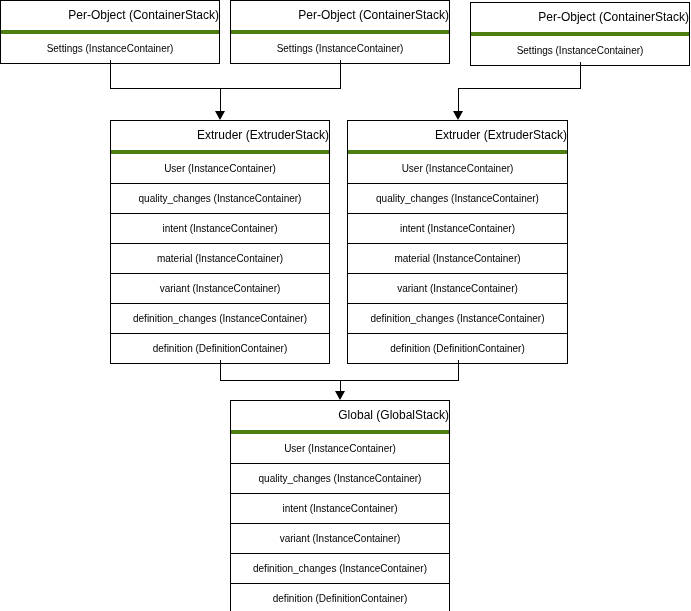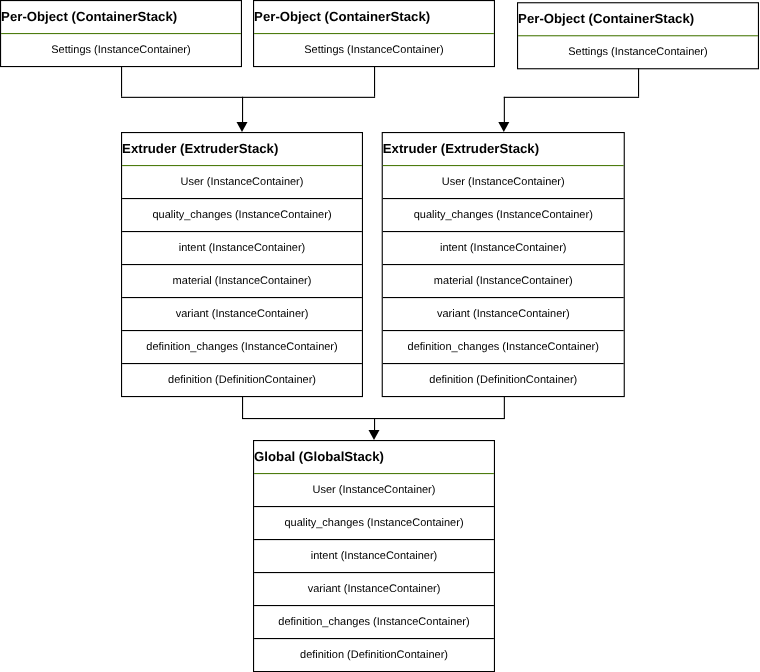--- a/index.html
+++ b/index.html
@@ -18,24 +18,24 @@
   }
   .stack-box {
     position: absolute;
     border: 1px solid #000000;
     background: #ffffff;
     box-sizing: border-box;
   }
   .box-header {
     height: 29px;
     line-height: 29px;
-    text-align: left;
+    text-align: right;
     font-size: 12px;
-    font-weight: bold;
-    border-bottom: 1px solid #4d7c0f;
+    font-weight: normal;
+    border-bottom: 4px solid #4d7c0f;
     white-space: nowrap;
     overflow: hidden;
   }
   .box-row {
     height: 29px;
     line-height: 29px;
     text-align: center;
     font-size: 10px;
     border-bottom: 1px solid #000000;
     white-space: nowrap;

